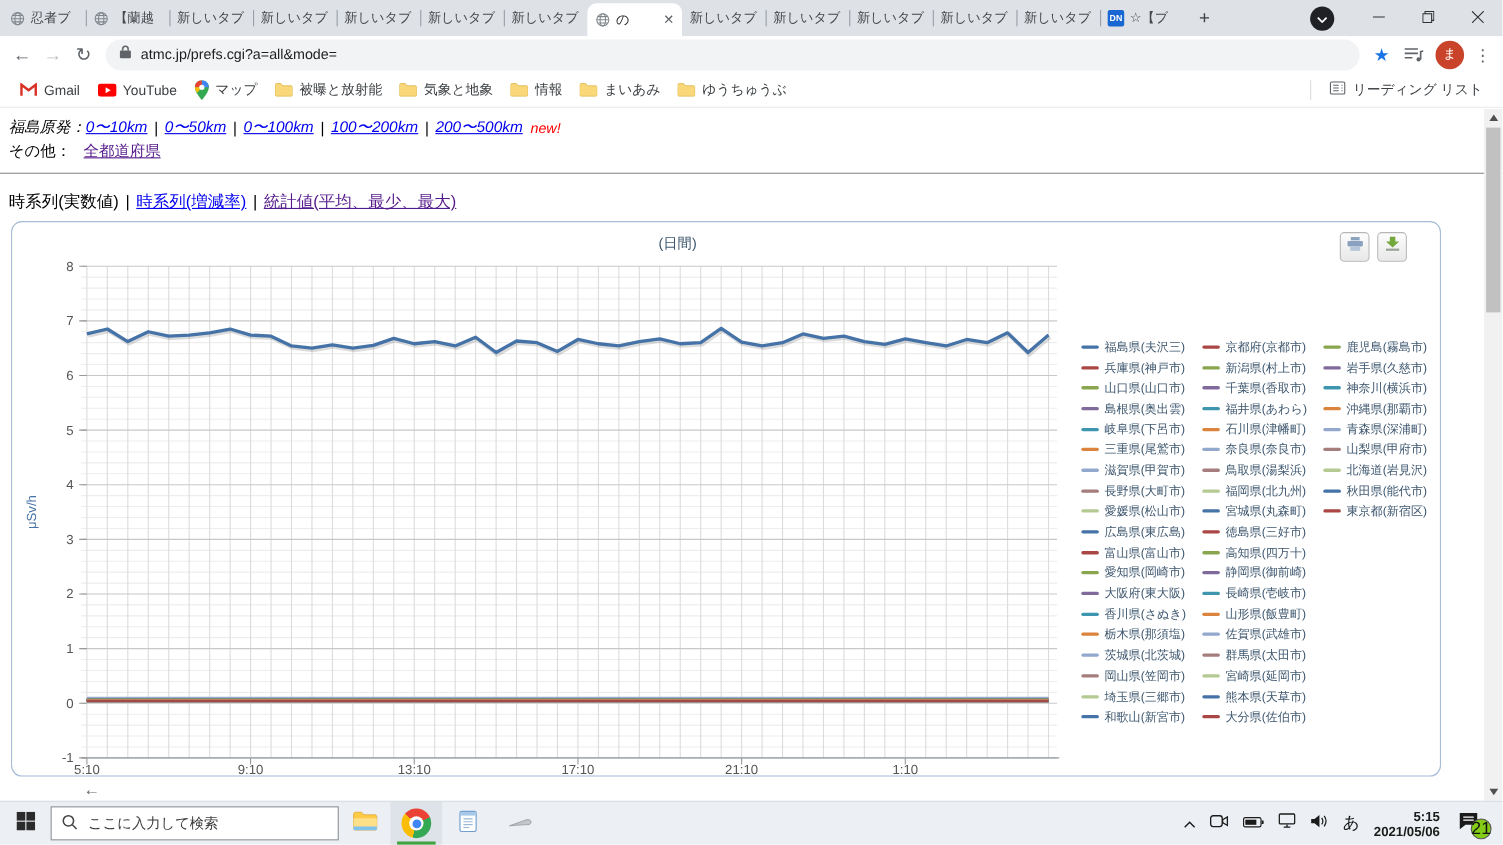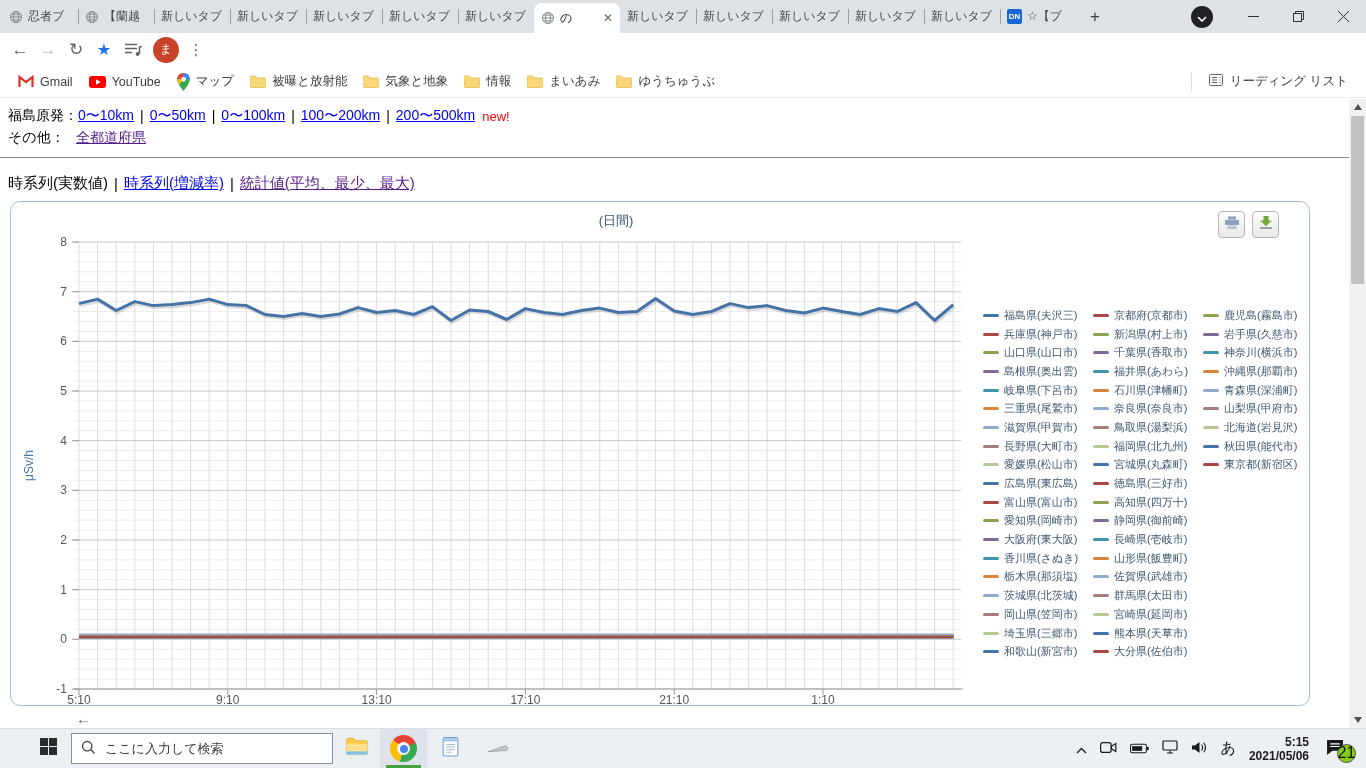--- a/index.html
+++ b/index.html
@@ -34,21 +34,21 @@
 
   
   .bookmarks{position:absolute;top:66px;left:0;right:0;height:32px;background:#fff;border-bottom:1px solid #e8eaed;display:flex;align-items:center;padding:0 10px;box-sizing:border-box;}
   .bm{display:flex;align-items:center;gap:6px;font-size:12.5px;color:#3c4043;padding:3px 8px;border-radius:6px;white-space:nowrap;}
   .bm-spacer{flex:1;}
   .bm-div{width:1px;height:18px;background:#dadce0;margin:0 8px;}
 
   
   .page{position:absolute;top:99px;left:0;right:0;height:629px;background:#fff;overflow:hidden;}
   .linkrow{padding-left:8px;font-size:14px;height:22px;display:flex;align-items:center;}
-  .linkrow:first-child{margin-top:6px;}
+  .linkrow:first-child{margin-top:6px;font-style:italic;}
   .rowlabel{min-width:68px;color:#000;}
   a.plink{color:#0000EE;text-decoration:underline;}
   a.plink.visited{color:#551A8B;}
   .sep{margin:0 6px;color:#000;}
   .newtag{color:#f00;margin-left:7px;font-size:13px;}
   .rule{border:0;border-top:1px solid #8a8a8a;margin:8px 0 0 0;}
   .viewtabs{margin:16px 0 0 8px;font-size:15px;color:#000;display:flex;align-items:center;}
   .viewtabs a{text-decoration:underline;}
   .vt-link{color:#0000EE;} .vt-visited{color:#551A8B;} .vt-current{color:#000;}
 
@@ -65,21 +65,21 @@
   .hscroll-arrow{position:absolute;left:76px;top:611px;color:#666;font-size:15px;}
   .ad-clip{position:absolute;left:535px;top:607px;width:240px;height:22px;overflow:hidden;text-align:center;}
   .ad-clip span{color:#8f9398;font-size:27px;font-weight:bold;letter-spacing:1px;}
   .vscrollbar{position:absolute;right:0;top:0;width:17px;height:629px;background:#f1f1f1;}
   .vthumb{position:absolute;left:2px;right:2px;top:17px;height:168px;background:#c1c1c1;}
   .sb-arrow{position:absolute;left:0;width:17px;height:16px;display:flex;align-items:center;justify-content:center;}
   .tri-up{width:0;height:0;border-left:4px solid transparent;border-right:4px solid transparent;border-bottom:6px solid #505050;}
   .tri-dn{width:0;height:0;border-left:4px solid transparent;border-right:4px solid transparent;border-top:6px solid #505050;}
 
   
-  .taskbar{position:absolute;left:0;right:0;bottom:0;height:40px;background:#eceff3;border-top:1px solid #d9dde2;box-sizing:border-box;display:flex;align-items:center;padding-left:25px;}
+  .taskbar{position:absolute;left:0;right:0;bottom:0;height:40px;background:#eceff3;border-top:1px solid #d9dde2;box-sizing:border-box;display:flex;align-items:center;}
   .tstart{width:46px;height:39px;display:flex;align-items:center;justify-content:center;}
   .tsearch{width:262px;height:31px;background:#fff;border:1px solid #8a8f95;display:flex;align-items:center;padding-left:9px;gap:9px;font-size:13px;color:#3a3a3a;box-sizing:border-box;white-space:nowrap;overflow:hidden;}
   .tapp{width:47px;height:39px;display:flex;align-items:center;justify-content:center;position:relative;}
   .tapp.active{background:#dde3e9;}
   .tapp.active::after{content:"";position:absolute;left:6px;right:6px;bottom:0;height:3px;background:#41a33e;}
   .chrome-ico{width:27px;height:27px;border-radius:50%;background:conic-gradient(from -50deg,#ea4335 0 115deg,#34a853 115deg 245deg,#fbbc05 245deg 360deg);position:relative;}
   .cw{position:absolute;inset:7px;background:#fff;border-radius:50%;}
   .cb{position:absolute;inset:2.5px;background:#4285f4;border-radius:50%;}
   .tray{margin-left:auto;display:flex;align-items:center;gap:13px;padding-right:10px;}
   .clock{font-size:12px;line-height:14px;text-align:right;color:#1b1b1b;font-weight:bold;}
@@ -184,20 +184,27 @@
         <span><svg width="11" height="11">
             <path d="M0 0l11 11M11 0L0 11" stroke="#333" stroke-width="1"></path>
           </svg></span>
       </div>
   </div>
 
   <div class="toolbar">
     <div class="navbtn">←</div>
     <div class="navbtn disabled">→</div>
     <div class="navbtn">↻</div>
+    <div class="omnibox">
+      <span><svg width="12" height="14" viewBox="0 0 12 14">
+            <rect x="1" y="6" width="10" height="7" rx="1" fill="#5f6368"></rect>
+            <path d="M3.5 6V4.5a2.5 2.5 0 015 0V6" fill="none" stroke="#5f6368" stroke-width="1.4"></path>
+          </svg></span>
+      <span class="url">atmc.jp/prefs.cgi?a=all&amp;mode=</span>
+    </div>
     <div class="star">★</div>
     <div class="tb-ico">
         <svg width="19" height="17" viewBox="0 0 19 17" fill="none" stroke="#5f6368" stroke-width="1.5">
           <path d="M1 3.5h12M1 7.5h12M1 11.5h7"></path>
           <circle cx="13.6" cy="13" r="1.9" fill="#5f6368" stroke="none"></circle>
           <path d="M15.5 13V6l2.3-.6"></path>
         </svg>
       </div>
     <div class="avatar">ま</div>
     <div class="menu3">⋮</div>

